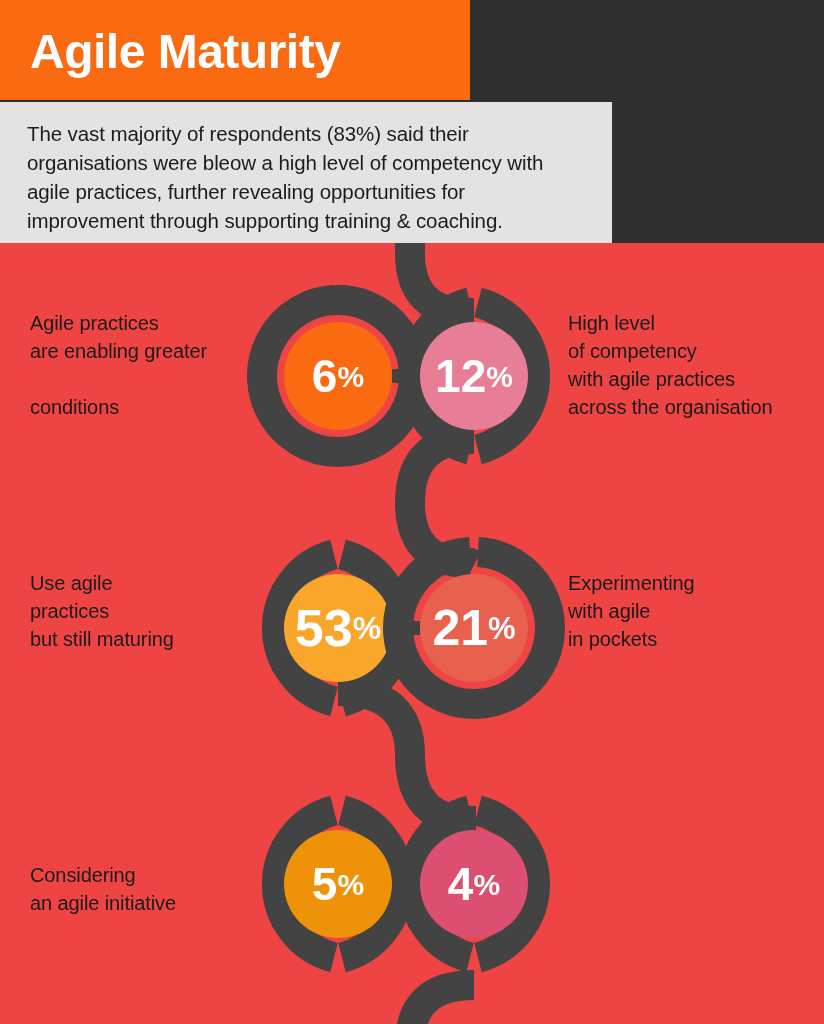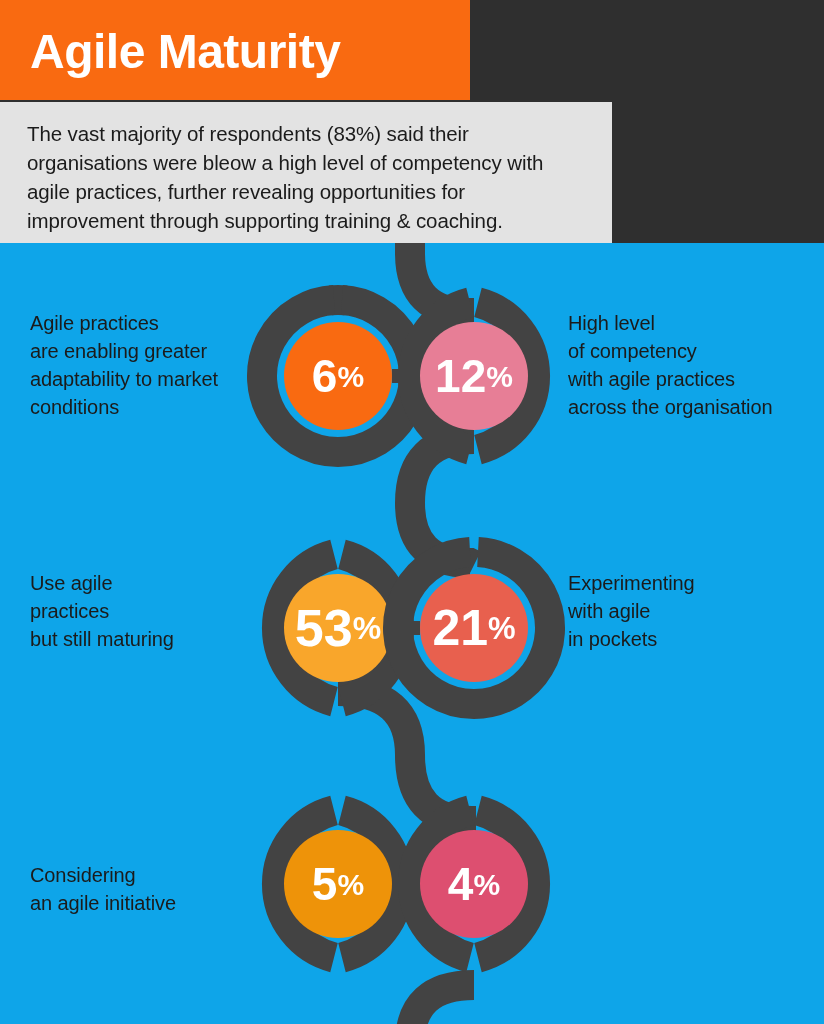--- a/index.html
+++ b/index.html
@@ -9,21 +9,21 @@
   }
   body {
     font-family: "Liberation Sans", sans-serif;
     -webkit-font-smoothing: antialiased;
   }
   #page {
     position: relative;
     width: 824px;
     height: 1024px;
     overflow: hidden;
-    background: #0ea5e9;
+    background: #ef4444;
   }
 
   
   .header-dark {
     position: absolute;
     left: 0; top: 0;
     width: 824px; height: 243px;
     background: #2f2f2f;
   }
   .title-band {
@@ -190,19 +190,19 @@
         <text x="338" y="641" text-anchor="middle" dominant-baseline="central">
           <tspan class="pct-num" font-size="46">5</tspan><tspan class="pct-sign" font-size="30">%</tspan>
         </text>
         <text x="474" y="641" text-anchor="middle" dominant-baseline="central">
           <tspan class="pct-num" font-size="46">4</tspan><tspan class="pct-sign" font-size="30">%</tspan>
         </text>
       </g>
     </svg>
   </div>
 
-  <div class="label left lbl-r1l"><span>Agile practices</span><br><span>are enabling greater</span><br><span>adaptability to market</span><br><span>conditions</span></div>
+  <div class="label left lbl-r1l"><span>Agile practices</span><br><span>are enabling greater</span><br><br><span>conditions</span></div>
   <div class="label left lbl-r2l"><span>Use agile</span><br><span>practices</span><br><span>but still maturing</span></div>
   <div class="label right lbl-r1r"><span>High level</span><br><span>of competency</span><br><span>with agile practices</span><br><span>across the organisation</span></div>
   <div class="label right lbl-r2r"><span>Experimenting</span><br><span>with agile</span><br><span>in pockets</span></div>
   <div class="label left lbl-r3l"><span>Considering</span><br><span>an agile initiative</span></div>
 
 </div>
 
 </body></html>

